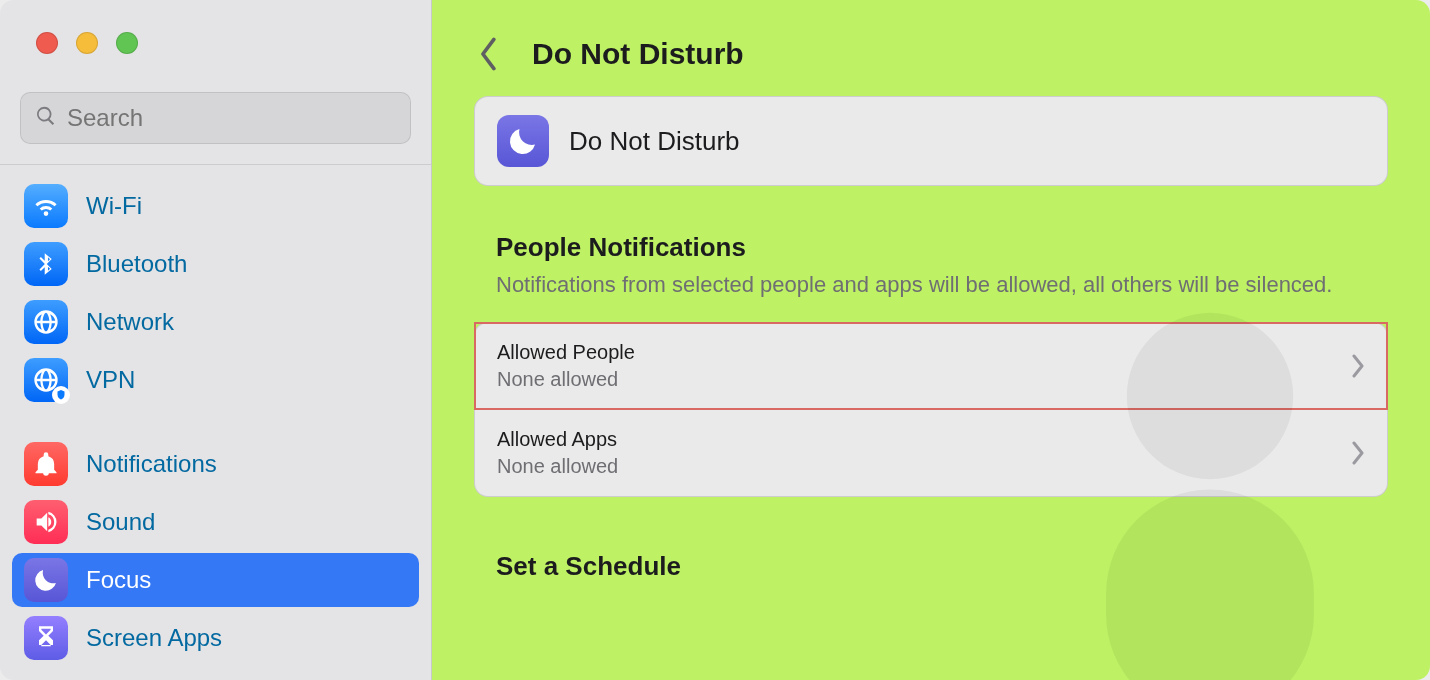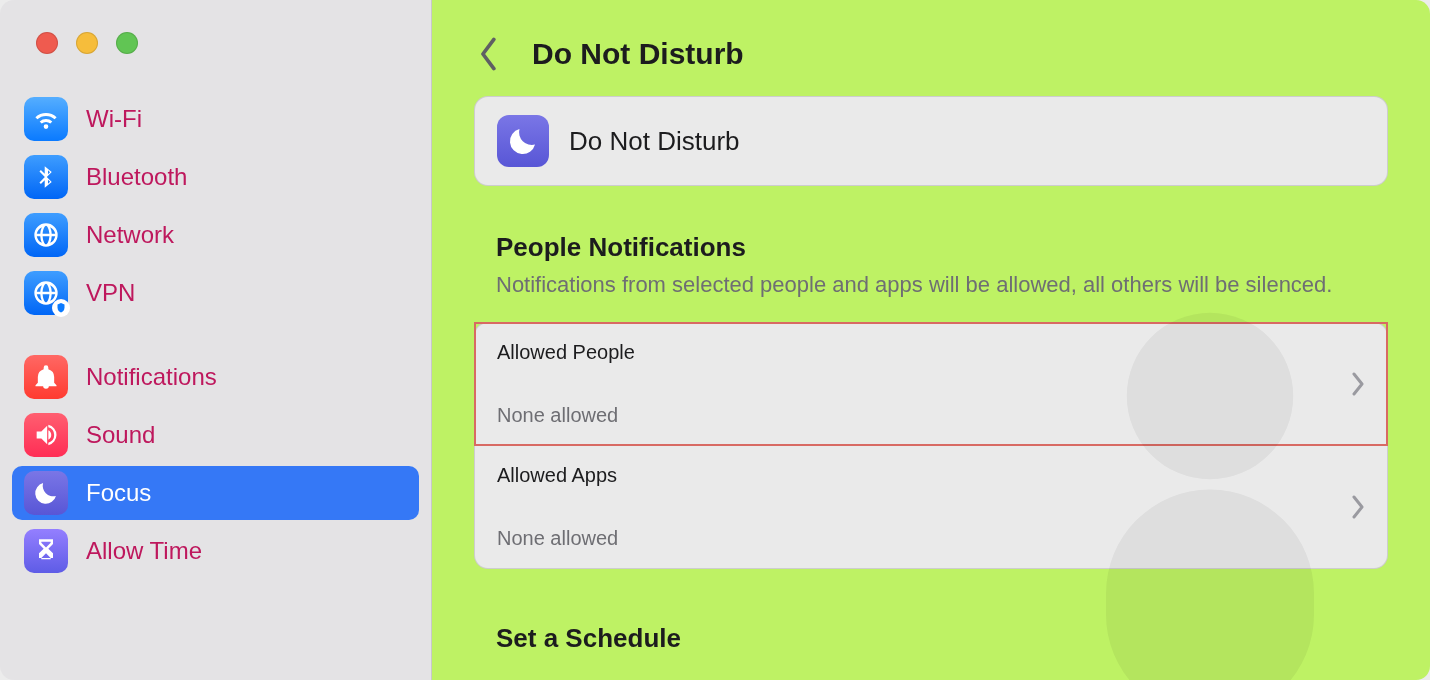--- a/index.html
+++ b/index.html
@@ -23,21 +23,21 @@
     .search svg{ width:22px; height:22px; fill:#7c7c80; }
     .search input{ border:none; background:transparent; font-size:24px; color:#7c7c80; width:100%; outline:none;}
 
     
     .nav{ padding:14px 12px; display:flex; flex-direction:column; gap:4px;}
     .nav-group{ display:flex; flex-direction:column; gap:4px;}
     .nav-spacer{ height:22px;}
     .nav-item{ display:flex; align-items:center; gap:18px; height:54px; padding:0 12px; border-radius:10px; cursor:default;}
     .nav-item.selected{ background:#3578f6; }
     .nav-item.selected .nav-label{ color:#fff;}
-    .nav-label{ font-size:24px; color:#be185d; font-weight:400;}
+    .nav-label{ font-size:24px; color:#0369a1; font-weight:400;}
     .nico{ width:44px; height:44px; border-radius:10px; display:flex; align-items:center; justify-content:center; flex:none; color:#fff;}
     .nico svg{ width:28px; height:28px; fill:currentColor;}
     .ic-blue{ background:linear-gradient(180deg,#55aeff,#0a7aff);}
     .ic-blue2{ background:linear-gradient(180deg,#3e9dff,#0066f6);}
     .ic-red{ background:linear-gradient(180deg,#ff6864,#ff3b30);}
     .ic-pink{ background:linear-gradient(180deg,#ff5f70,#ff2d55);}
     .ic-purple{ background:linear-gradient(180deg,#7a76e6,#5856d6);}
     .ic-violet{ background:linear-gradient(180deg,#947fff,#5e5ce6);}
 
     
@@ -57,21 +57,21 @@
 
     .section-head{ padding:46px 22px 0 22px; }
     .section-title{ font-size:26px; font-weight:700; color:#1c1c1e; margin-bottom:8px;}
     .section-sub{ font-size:22px; color:#6e6e73; line-height:1.3; }
 
     .list-card{ margin-top:22px;}
     .row{ display:flex; align-items:center; padding:18px 22px; gap:14px;}
     .row + .row{ border-top:1px solid rgba(0,0,0,0.10);}
     .row-text{ flex:1; display:flex; flex-direction:column; gap:4px;}
     .row-title{ font-size:20px; font-weight:500; color:#1c1c1e;}
-    .row-sub{ font-size:20px; color:#6e6e73;margin-top:36px;}
+    .row-sub{ font-size:20px; color:#6e6e73;}
     .chev{ width:14px; height:24px; }
     .chev svg{ width:14px; height:24px; }
     .highlight{ outline:2px solid #d86a63; outline-offset:-1px; border-radius:0;}
 
     .schedule-title{ font-size:26px; font-weight:700; color:#1c1c1e; padding:54px 22px 0 22px;}
 
     
     .watermark{ position:absolute; right:-40px; bottom:-80px; width:520px; height:520px; pointer-events:none; opacity:0.05;}
     .watermark svg{ width:100%; height:100%; fill:#000;}
   </style>
@@ -80,20 +80,30 @@
 
 <div class="window">
 
   <aside class="sidebar">
     <div class="traffic">
       <div class="tl red"></div>
       <div class="tl yellow"></div>
       <div class="tl green"></div>
     </div>
 
+    <div class="search-wrap">
+      <div class="search">
+        <span>
+          <svg viewBox="0 0 24 24">
+              <path d="M10 2a8 8 0 015.9 13.3l5 5-1.6 1.6-5-5A8 8 0 1110 2zm0 2a6 6 0 100 12 6 6 0 000-12z"></path>
+            </svg>
+        </span>
+        <input type="text" placeholder="Search" style="">
+      </div>
+    </div>
 
     <nav class="nav">
       <div class="nav-group">
         <div class="nav-item">
           <span class="nico ic-blue">
             <svg viewBox="0 0 24 24">
                 <path d="M12 20.5a2 2 0 110-4 2 2 0 010 4zm-5.4-6.3a8 8 0 0110.8 0l-1.7 1.7a5.6 5.6 0 00-7.4 0l-1.7-1.7zM2.9 10.5a13.4 13.4 0 0118.2 0l-1.7 1.7a11 11 0 00-14.8 0L2.9 10.5z"></path>
               </svg>
           </span>
           <span class="nav-label">Wi-Fi</span>
@@ -155,21 +165,21 @@
               </svg>
           </span>
           <span class="nav-label">Focus</span>
         </div>
         <div class="nav-item">
           <span class="nico ic-violet">
             <svg viewBox="0 0 24 24">
                 <path d="M6 2h12v4l-4 4 4 4v4H6v-4l4-4-4-4V2zm2 3l4 4 4-4V4H8v1zm8 14v-1l-4-4-4 4v1h8z"></path>
               </svg>
           </span>
-          <span class="nav-label">Allow Time</span>
+          <span class="nav-label">Screen Apps</span>
         </div>
       </div>
     </nav>
   </aside>
 
   <main class="content">
     <div class="header">
       <div class="back">
         <svg viewBox="0 0 16 28">
             <path d="M12 2L3 14l9 12" fill="none" stroke="#5f5f63" stroke-width="3" stroke-linecap="round" stroke-linejoin="round"></path>

